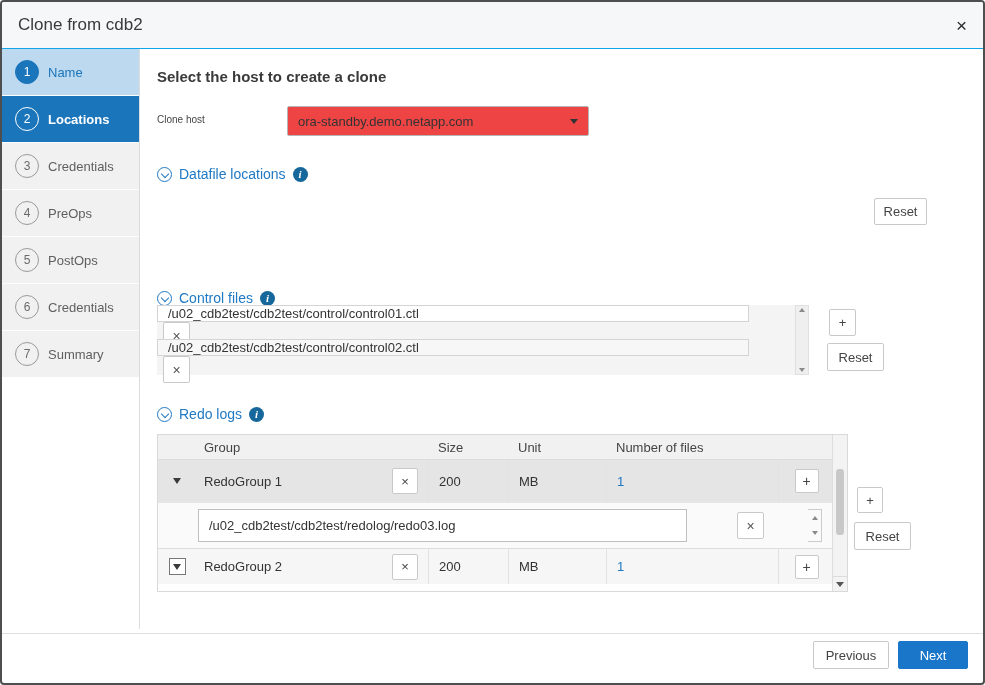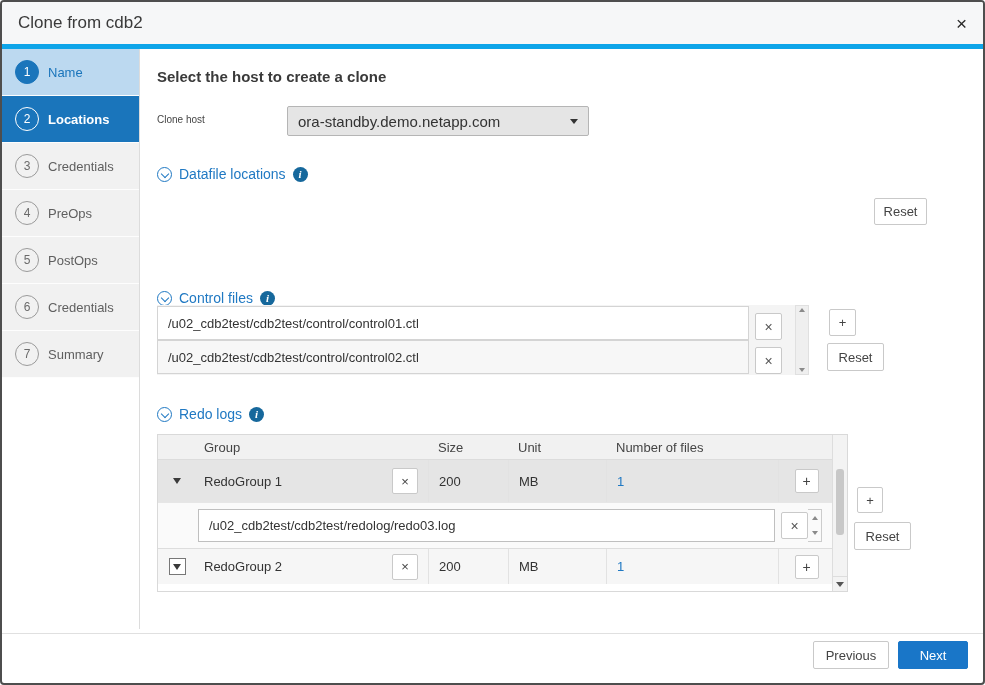--- a/index.html
+++ b/index.html
@@ -1,37 +1,37 @@
 <!DOCTYPE html>
 <html><head>
 <meta charset="utf-8">
 <style>
   * { margin:0; padding:0; box-sizing:border-box; }
   html,body { background:#fff; }
   body { font-family:"Liberation Sans", sans-serif; }
   .dialog { position:relative; width:985px; height:685px; border:2px solid #4e4e4e; border-radius:4px; background:#fff; overflow:hidden; }
 
   
-  .hdr { position:absolute; top:0; left:0; right:0; height:47px; background:#f6f7f8; border-bottom:5px solid #0ea5e9; display:flex; align-items:center; padding:0 16px; }
+  .hdr { position:absolute; top:0; left:0; right:0; height:47px; background:#f6f7f8; border-bottom:1px solid #0ea5e9; display:flex; align-items:center; padding:0 16px; }
   .hdr-title { font-size:17px; color:#3a3a3a; }
   .close-x { margin-left:auto; font-size:19px; color:#2b2b2b; cursor:pointer; line-height:1; }
 
   
   .steps { position:absolute; top:47px; left:0; width:138px; bottom:54px; border-right:1px solid #dcdcdc; background:#fff; }
   .step { height:47px; display:flex; align-items:center; gap:9px; padding-left:13px; background:#f1f1f1; border-bottom:1px solid #fdfdfd; color:#5f5f5f; font-size:13px; cursor:pointer; }
   .step .n { width:24px; height:24px; border-radius:50%; border:1px solid #9a9a9a; display:flex; align-items:center; justify-content:center; font-size:12px; color:#6a6a6a; flex:none; background:transparent; }
   .step.done { background:#bcd9f0; color:#1a75bb; }
   .step.done .n { background:#1a75bb; border-color:#1a75bb; color:#fff; }
   .step.active { background:#1a75bb; color:#fff; font-weight:bold; }
   .step.active .n { border-color:#fff; color:#fff; font-weight:normal; }
 
   
   .page-title { position:absolute; left:155px; top:66px; font-size:15px; font-weight:bold; color:#3a3a3a;text-align:right; }
   .ch-label { position:absolute; left:155px; top:112px; font-size:10px; color:#454545; }
-  .ch-select { position:absolute; left:285px; top:104px; width:302px; height:30px; border:1px solid #b5b5b5; border-radius:2px; background:#e5e5e5; display:flex; align-items:center; padding:0 10px; font-size:15px; color:#333; cursor:pointer; }
+  .ch-select { position:absolute; left:285px; top:104px; width:302px; height:30px; border:1px solid #b5b5b5; border-radius:2px; background:#ef4444; display:flex; align-items:center; padding:0 10px; font-size:13px; color:#333; cursor:pointer; }
   .caret { margin-left:auto; width:0; height:0; border-left:4px solid transparent; border-right:4px solid transparent; border-top:5px solid #333; }
 
   
   .sec { position:absolute; display:flex; align-items:center; gap:7px; font-size:14px; color:#2079c3; }
   .circ { width:15px; height:15px; border:1px solid #2079c3; border-radius:50%; position:relative; cursor:pointer; flex:none; }
   .circ::after { content:""; position:absolute; left:4px; top:3px; width:5px; height:5px; border-right:1.5px solid #2079c3; border-bottom:1.5px solid #2079c3; transform:rotate(45deg); }
   .info { width:15px; height:15px; border-radius:50%; background:#16689c; color:#fff; display:flex; align-items:center; justify-content:center; font-family:"Liberation Serif", serif; font-style:italic; font-weight:bold; font-size:11px; cursor:pointer; flex:none; }
   .info::after { content:"i"; }
 
   
@@ -40,21 +40,21 @@
 
   
   .df-input { position:absolute; left:155px; top:192px; width:613px; height:34px; border:1px solid #c6c6c6; background:#fff; font-size:13px; color:#333; display:flex; align-items:center; padding:0 24px 0 10px; }
   .spinner { position:absolute; right:0; top:0; bottom:0; width:15px; border-left:1px solid #ddd; background:#fbfbfb; display:flex; flex-direction:column; }
   .sp-half { flex:1; display:flex; align-items:center; justify-content:center; cursor:pointer; }
   .tri-up-s { width:0; height:0; border-left:3px solid transparent; border-right:3px solid transparent; border-bottom:4px solid #8a8a8a; }
   .tri-dn-s { width:0; height:0; border-left:3px solid transparent; border-right:3px solid transparent; border-top:4px solid #8a8a8a; }
 
   
   .ctl-wrap { position:absolute; left:155px; top:303px; width:652px; height:70px; background:#f4f4f4; }
-  .ctl-row { position:absolute; left:0; height:35px; display:flex; align-items:flex-end; }
+  .ctl-row { position:absolute; left:0; height:35px; display:flex; align-items:flex-start;flex-direction:column; }
   .ctl-cell { width:592px; height:34px; border:1px solid #d4d4d4; background:#fff; display:flex; align-items:center; padding:0 10px; font-size:13px; color:#333; cursor:text; }
   .ctl-row.alt .ctl-cell { background:#f7f7f7; }
   .xbtn { width:27px; height:27px; margin-left:6px; font-size:14px; color:#555; flex:none; }
   .ctl-scroll { position:absolute; right:0; top:0; bottom:0; width:14px; background:#efefef; border:1px solid #e0e0e0; display:flex; flex-direction:column; justify-content:space-between; align-items:center; padding:2px 0; cursor:pointer; }
 
   
   .redo-table { position:absolute; left:155px; top:432px; width:691px; height:158px; border:1px solid #d9d9d9; background:#fff; overflow:hidden; }
   .rt-scroll { position:absolute; right:0; top:0; bottom:0; width:15px; background:#f3f3f3; border-left:1px solid #ddd; cursor:pointer; }
   .rt-thumb { position:absolute; left:3px; top:34px; width:8px; height:66px; background:#c8c8c8; border-radius:3px; }
   .rt-arrow { position:absolute; left:0; right:0; bottom:0; height:15px; display:flex; align-items:center; justify-content:center; border-top:1px solid #ddd; }
@@ -69,21 +69,21 @@
   .c5 { width:56px; display:flex; align-items:center; justify-content:center; flex:none; }
   .rt-row { display:flex; align-items:center; font-size:13px; color:#333; }
   .rt-row .c2, .rt-row .c3, .rt-row .c4, .rt-row .c5 { border-left:1px solid #e2e2e2; align-self:stretch; }
   .row1 { height:42px; background:#e5e5e5; }
   .row2 { height:36px; background:#f6f6f6; border-top:1px solid #ddd; }
   .exp { width:0; height:0; border-left:4px solid transparent; border-right:4px solid transparent; border-top:6px solid #3a3a3a; cursor:pointer; }
   .expbox { width:17px; height:17px; border:1px solid #777; background:#fff; display:flex; align-items:center; justify-content:center; cursor:pointer; }
   .grp-x { margin-left:auto; margin-right:10px; width:26px; height:26px; }
   .files-val { color:#2079c3; cursor:pointer; }
   .plusbtn { width:24px; height:24px; font-size:14px; }
-  .subrow { height:46px; background:#fafafa; border-top:1px solid #e6e6e6; display:flex; align-items:center; padding:0 12px 0 40px; }
+  .subrow { height:46px; background:#fafafa; border-top:1px solid #e6e6e6; display:flex; align-items:center; padding:0 12px 0 40px;gap:44px; }
   .sub-input { flex:1; height:33px; border:1px solid #bfbfbf; background:#fff; display:flex; align-items:center; padding:0 10px; font-size:13px; color:#333; position:relative; cursor:text; }
   .sub-spin { width:14px; height:33px; border:1px solid #ccc; border-left:none; background:#fafafa; display:flex; flex-direction:column; }
 
   
   .abs-btn { position:absolute; }
 
   
   .footer-line { position:absolute; left:0; right:0; top:631px; border-top:1px solid #e0e0e0; }
 </style>
 </head>

